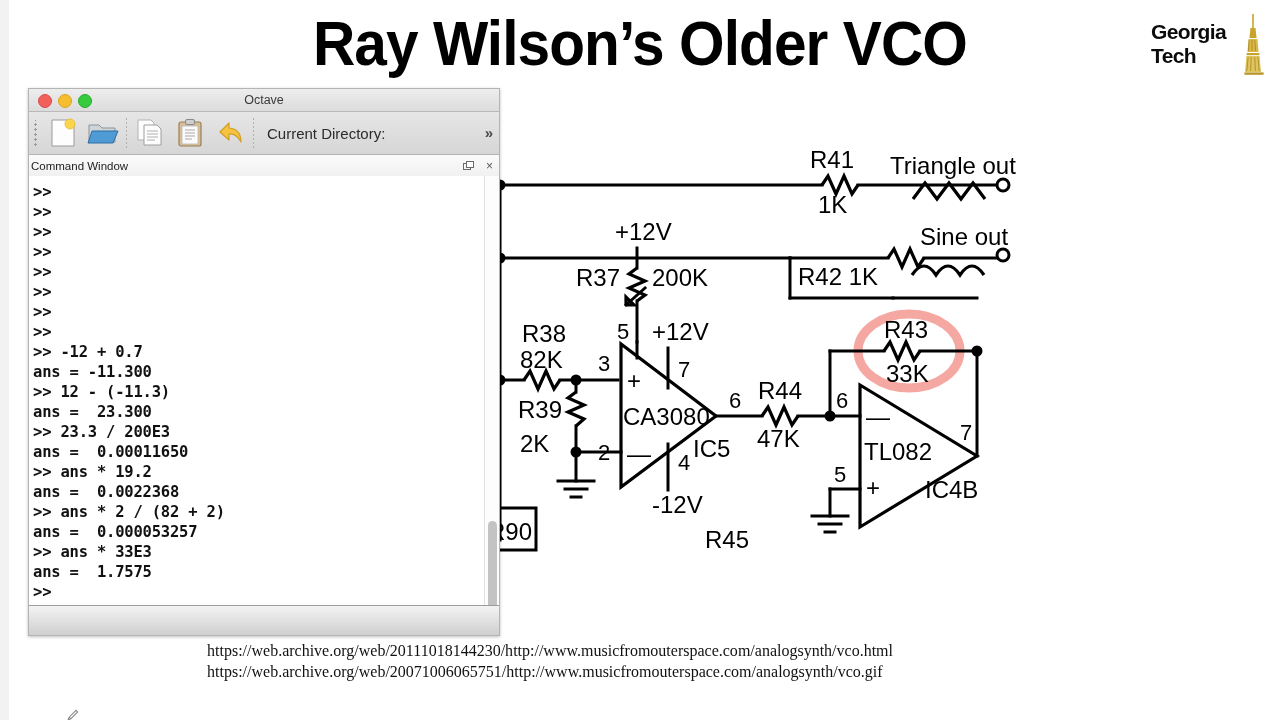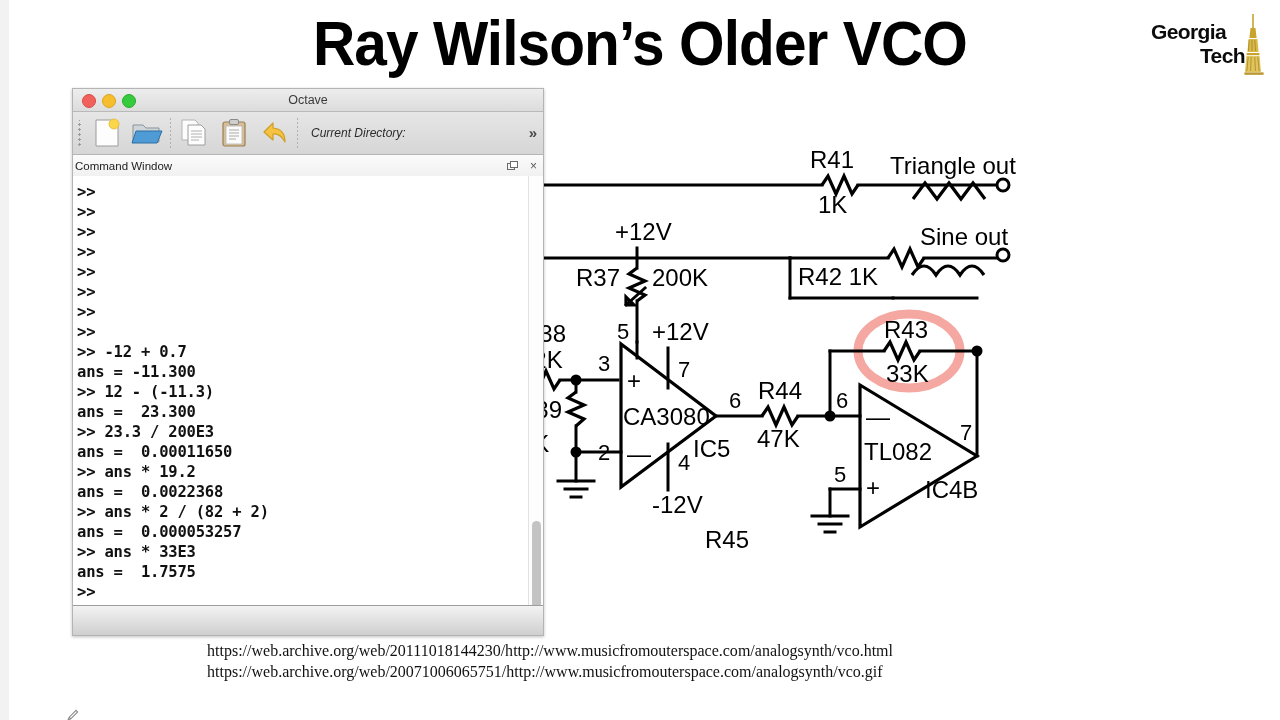--- a/index.html
+++ b/index.html
@@ -20,32 +20,32 @@
     line-height:74px;
     transform:scaleX(0.93);transform-origin:center top;
     white-space:nowrap;
   }
 
   
   .gt-logo{position:absolute;left:1140px;top:18px;width:130px;height:58px;}
   .gt-text{position:absolute;left:11px;top:2px;width:96px;
     font-family:"Liberation Sans",sans-serif;font-weight:bold;color:#0b0b0b;
     font-size:21px;line-height:24px;letter-spacing:-0.6px;}
-  .gt-text .l2{display:block;text-align:right;padding-right:2px;}
+  .gt-text .l2{display:block;text-align:left;padding-right:2px;}
   .gt-tower{position:absolute;left:98px;top:-4px;width:32px;height:62px;}
 
   
   .schem{position:absolute;left:0;top:0;width:1280px;height:720px;pointer-events:none;}
 
   
   .octave{
     position:absolute;left:28px;top:88px;width:470px;height:546px;
     background:#ec4899;border:1px solid #b4b4b4;
     box-shadow:0 1px 3px rgba(0,0,0,.25);
-    font-family:"Liberation Sans",sans-serif;overflow:hidden;margin-left:44px;
+    font-family:"Liberation Sans",sans-serif;overflow:hidden;
   }
   .oct-titlebar{
     height:22px;background:linear-gradient(#ededed,#dcdcdc);
     border-bottom:1px solid #b9b9b9;position:relative;
   }
   .oct-title{
     position:absolute;left:0;top:0;width:100%;text-align:center;
     font-size:12.5px;color:#3a3a3a;line-height:22px;
   }
   .traffic{position:absolute;left:9px;top:5px;display:flex;gap:6px;}
@@ -58,21 +58,21 @@
     height:42px;background:linear-gradient(#e6e6e6,#d6d6d6);
     border-bottom:1px solid #b5b5b5;display:flex;align-items:center;position:relative;
   }
   .grip{width:6px;height:26px;margin:0 4px 0 4px;
     background-image:radial-gradient(circle,#9a9a9a 1px,transparent 1.2px);
     background-size:3px 5px;background-repeat:repeat-y;background-position:1px 2px;}
   .tb-btn{width:40px;height:38px;display:flex;align-items:center;justify-content:center;}
   .tb-sep{width:1px;height:30px;margin:0 3px;
     background-image:linear-gradient(#b0b0b0 50%,transparent 50%);background-size:1px 4px;}
   .cur-dir{
-    font-size:12px;color:#2b2b2b;padding-left:10px;white-space:nowrap;font-style:italic;
+    font-size:15px;color:#2b2b2b;padding-left:10px;white-space:nowrap;
   }
   .chev{position:absolute;right:6px;top:12px;font-size:15px;color:#4a4a4a;font-weight:bold;}
 
   .oct-tabbar{
     height:22px;background:linear-gradient(#fbfbfb,#f0f0f0);
     border-bottom:1px solid #cfcfcf;display:flex;align-items:center;position:relative;
   }
   .tab-label{font-size:11.5px;color:#1d1d1d;padding-left:2px;font-weight:normal;}
   .tab-actions{position:absolute;right:6px;top:0;height:22px;display:flex;align-items:center;gap:12px;}
   .undock-ico{width:11px;height:10px;position:relative;}

